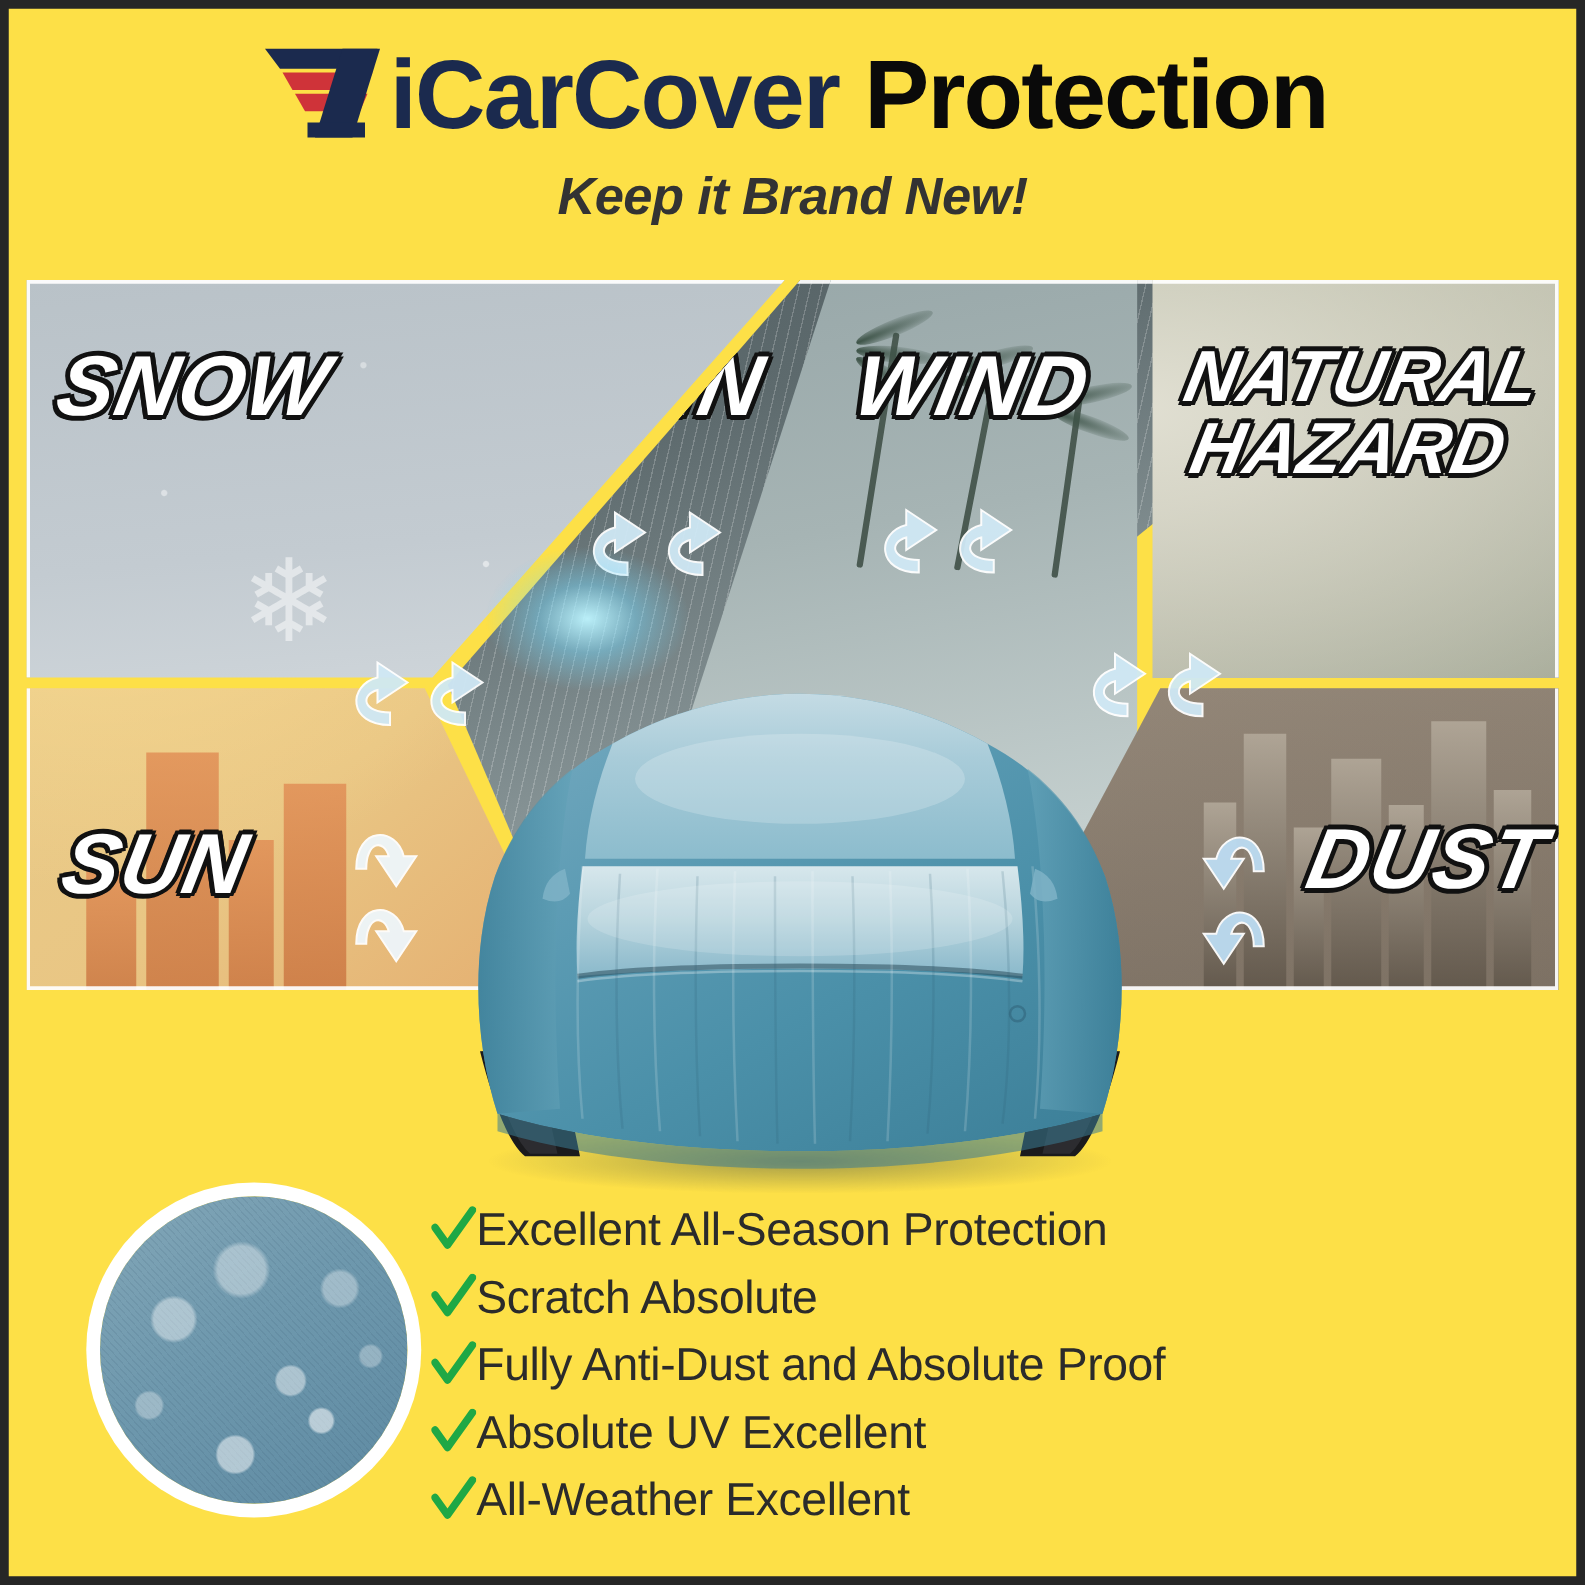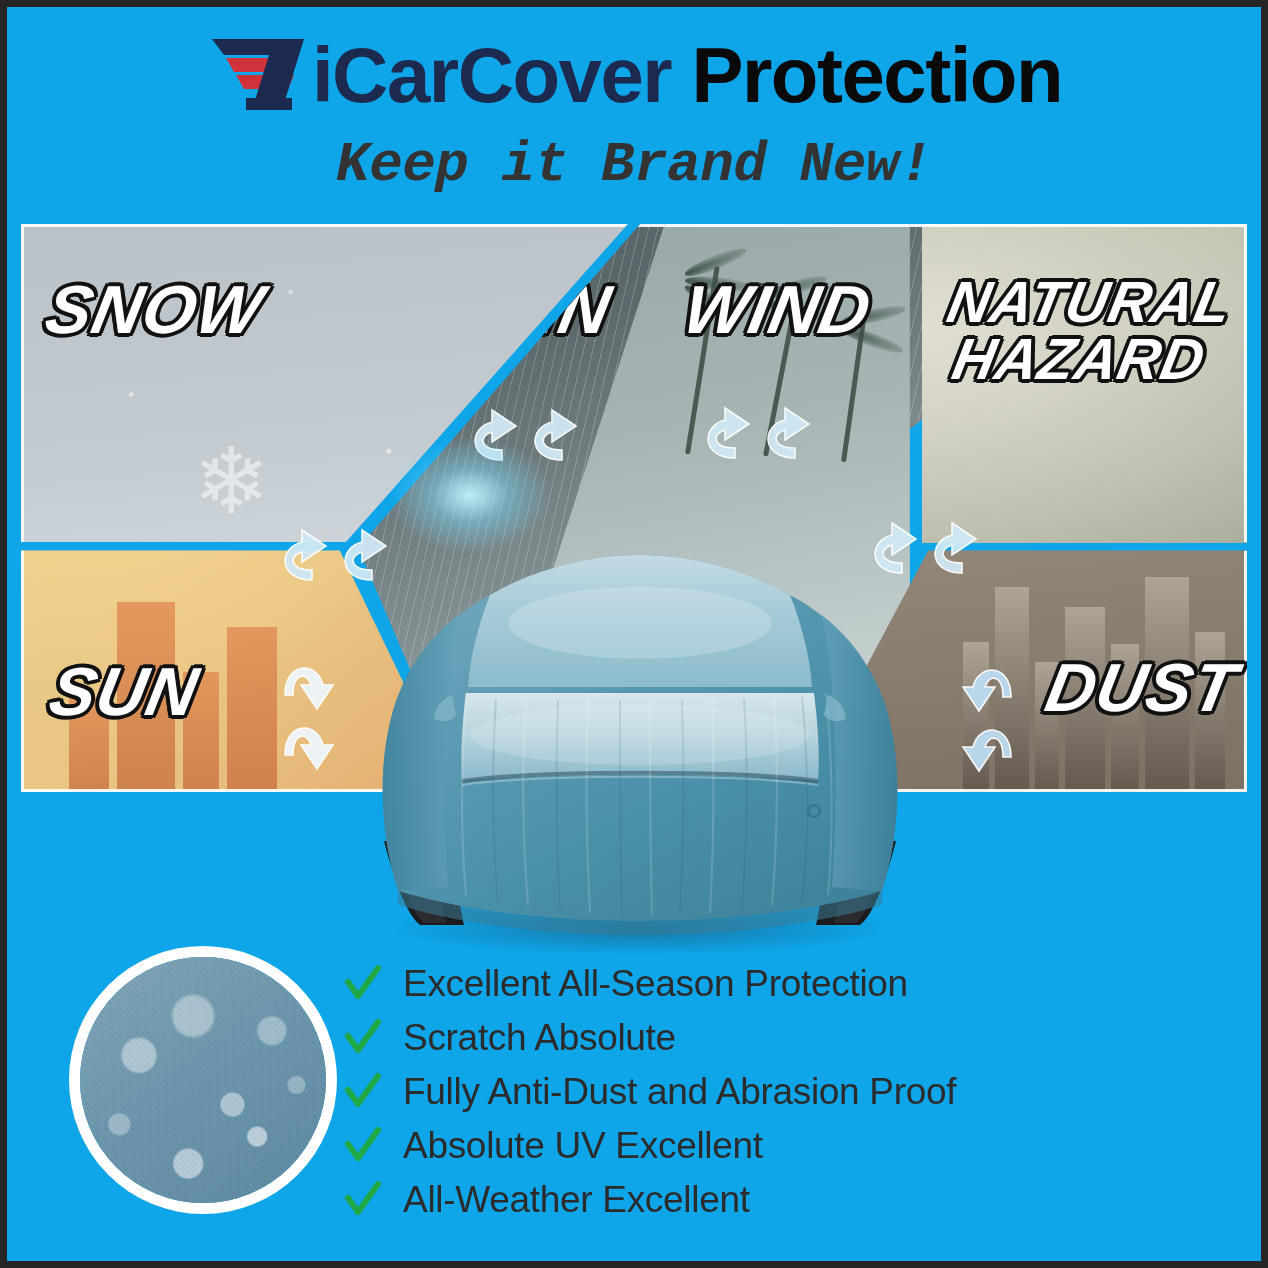--- a/index.html
+++ b/index.html
@@ -6,21 +6,21 @@
   html,body { width:1268px; height:1268px; }
   body {
     font-family:"Liberation Sans", sans-serif;
     background:#ffffff;
     overflow:hidden;
   }
 
   #frame {
     position:relative;
     width:1268px; height:1268px;
-    background:#0ea5e9;
+    background:#fde047;
     border:7px solid #262626;
     overflow:hidden;
   }
 
   
   #header {
     position:absolute; left:0; top:22px; width:100%;
     text-align:center;
   }
   #brandline {
@@ -33,22 +33,22 @@
   #logo-mark svg { display:block; width:112px; height:78px; }
   #brand-text {
     font-size:78px; font-weight:bold; letter-spacing:-1.5px;
     line-height:1; white-space:nowrap;
     margin-left:-14px;
   }
   .brand-navy { color:#1b2a4e; }
   .brand-black { color:#0a0a0a; }
   #tagline {
     margin-top:12px;
-    font-size:56px; font-style:italic; font-weight:bold;
-    color:#333333; letter-spacing:-0.5px;font-family:Liberation Mono, monospace;
+    font-size:42px; font-style:italic; font-weight:bold;
+    color:#333333; letter-spacing:-0.5px;
   }
 
   
   #collage {
     position:absolute; left:14px; top:217px;
     width:1226px; height:568px;
     overflow:hidden;
   }
   .panel {
     position:absolute; top:0; left:0;
@@ -196,21 +196,21 @@
       radial-gradient(circle at 88% 52%, rgba(255,255,255,0.3) 0 8px, transparent 10px),
       repeating-linear-gradient(48deg, rgba(40,70,95,0.10) 0 1px, transparent 1px 4px),
       linear-gradient(145deg, #83a7b8 0%, #6e98ad 45%, #5e8aa2 100%);
     box-shadow:0 0 0 11px #ffffff, 0 2px 9px rgba(0,0,0,0.16);
   }
 
   #features {
     position:absolute; left:338px; top:952px; width:820px;
   }
   .feature {
-    display:flex; align-items:center; gap:22px;
+    display:flex; align-items:center; 
     height:50px; margin-bottom:4px;
   }
   .check {
     flex:0 0 auto; width:36px; height:38px;
   }
   .feature-label {
     font-size:37px; color:#2b2b2b; letter-spacing:-0.3px;
     white-space:nowrap;
   }
 </style>
@@ -470,21 +470,21 @@
       </span>
       <span class="feature-label">Scratch Absolute</span>
     </div>
 
     <div class="feature">
       <span class="check">
         <svg viewBox="0 0 36 38" width="36" height="38" xmlns="http://www.w3.org/2000/svg">
           <path d="M3 17 L13 31 L33 3" fill="none" stroke="#1fa845" stroke-width="6" stroke-linecap="round" stroke-linejoin="round"></path>
         </svg>
       </span>
-      <span class="feature-label">Fully Anti-Dust and Abrasion Proof</span>
+      <span class="feature-label">Fully Anti-Dust and Absolute Proof</span>
     </div>
 
     <div class="feature">
       <span class="check">
         <svg viewBox="0 0 36 38" width="36" height="38" xmlns="http://www.w3.org/2000/svg">
           <path d="M3 17 L13 31 L33 3" fill="none" stroke="#1fa845" stroke-width="6" stroke-linecap="round" stroke-linejoin="round"></path>
         </svg>
       </span>
       <span class="feature-label">Absolute UV Excellent</span>
     </div>

